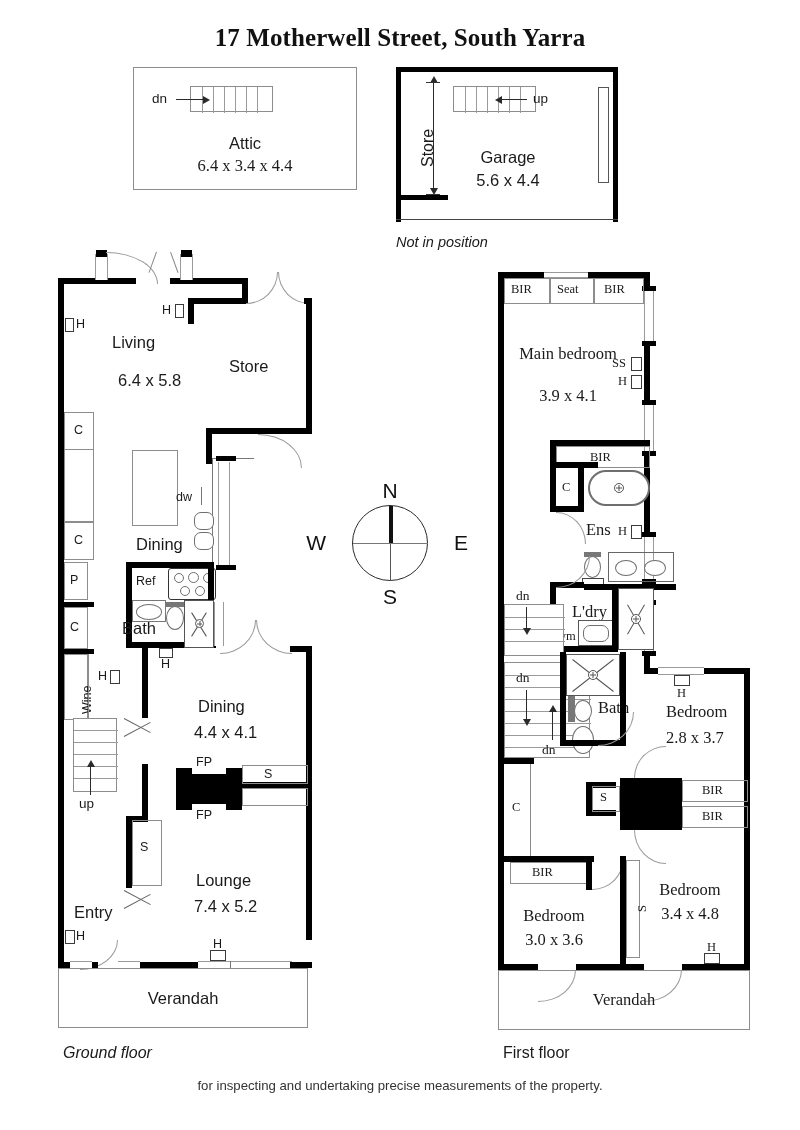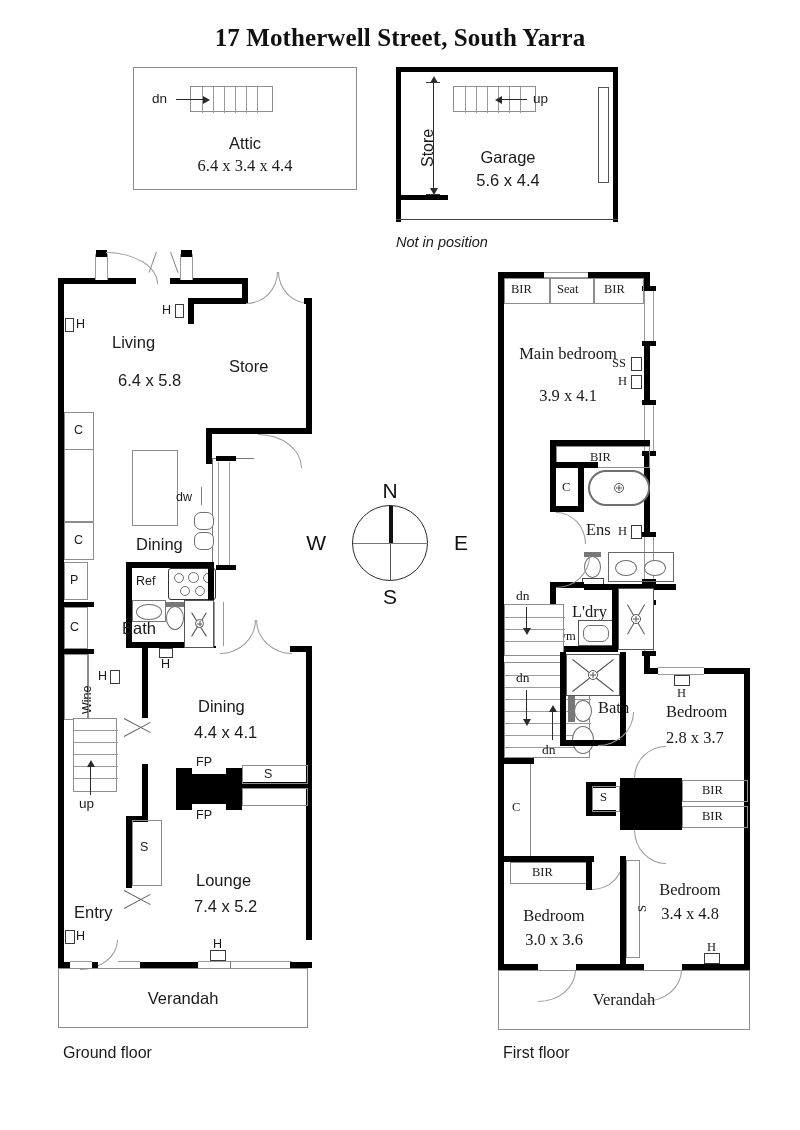--- a/index.html
+++ b/index.html
@@ -383,21 +383,21 @@
   <div class="win-h" style="left:140px; top:711px; width:94px; height:8px;"></div>
   <div class="tl" style="left:172px; top:711px; width:1.2px; height:8px; background:#777;"></div>
   <div class="w" style="left:232px; top:712px; width:22px; height:6px;"></div>
   <div class="msq" style="left:152px; top:700px; width:16px; height:11px;"></div>
   <div class="lbl small" style="left:155px; top:687px;">H</div>
 
   <div class="box" style="left:0; top:718px; width:250px; height:60px;"></div>
   <div class="lbl room ctr" style="left:125px; top:738px;">Verandah</div>
 </div>
 
-<div class="caption" style="left:63px; top:1044px;">Ground floor</div>
+<div class="caption" style="left:63px; top:1044px;font-style:italic;">Ground floor</div>
 
 <div id="compass" style="left:330px; top:483px; width:130px; height:124px;">
   <div class="ring"></div>
   <div class="needle-n"></div>
   <div class="needle-s"></div>
   <div class="needle-w"></div>
   <div class="needle-e"></div>
   <div class="cdir" id="cN">N</div>
   <div class="cdir" id="cS">S</div>
   <div class="cdir" id="cW">W</div>
@@ -574,13 +574,14 @@
   <div class="arc br-q" style="left:146px; top:698px; width:38px; height:32px; border-radius:0 0 100% 0;"></div>
   <div class="w" style="left:184px; top:692px; width:68px; height:6px;"></div>
 
   <div class="box" style="left:0; top:698px; width:252px; height:60px;"></div>
   <div class="lbl room ctr" style="left:126px; top:718px;">Verandah</div>
 </div>
 
 <div class="caption" style="left:503px; top:1044px;">First floor</div>
 
 <div id="footer">
+  <div>for inspecting and undertaking precise measurements of the property.</div>
 </div>
 
 </body></html>

